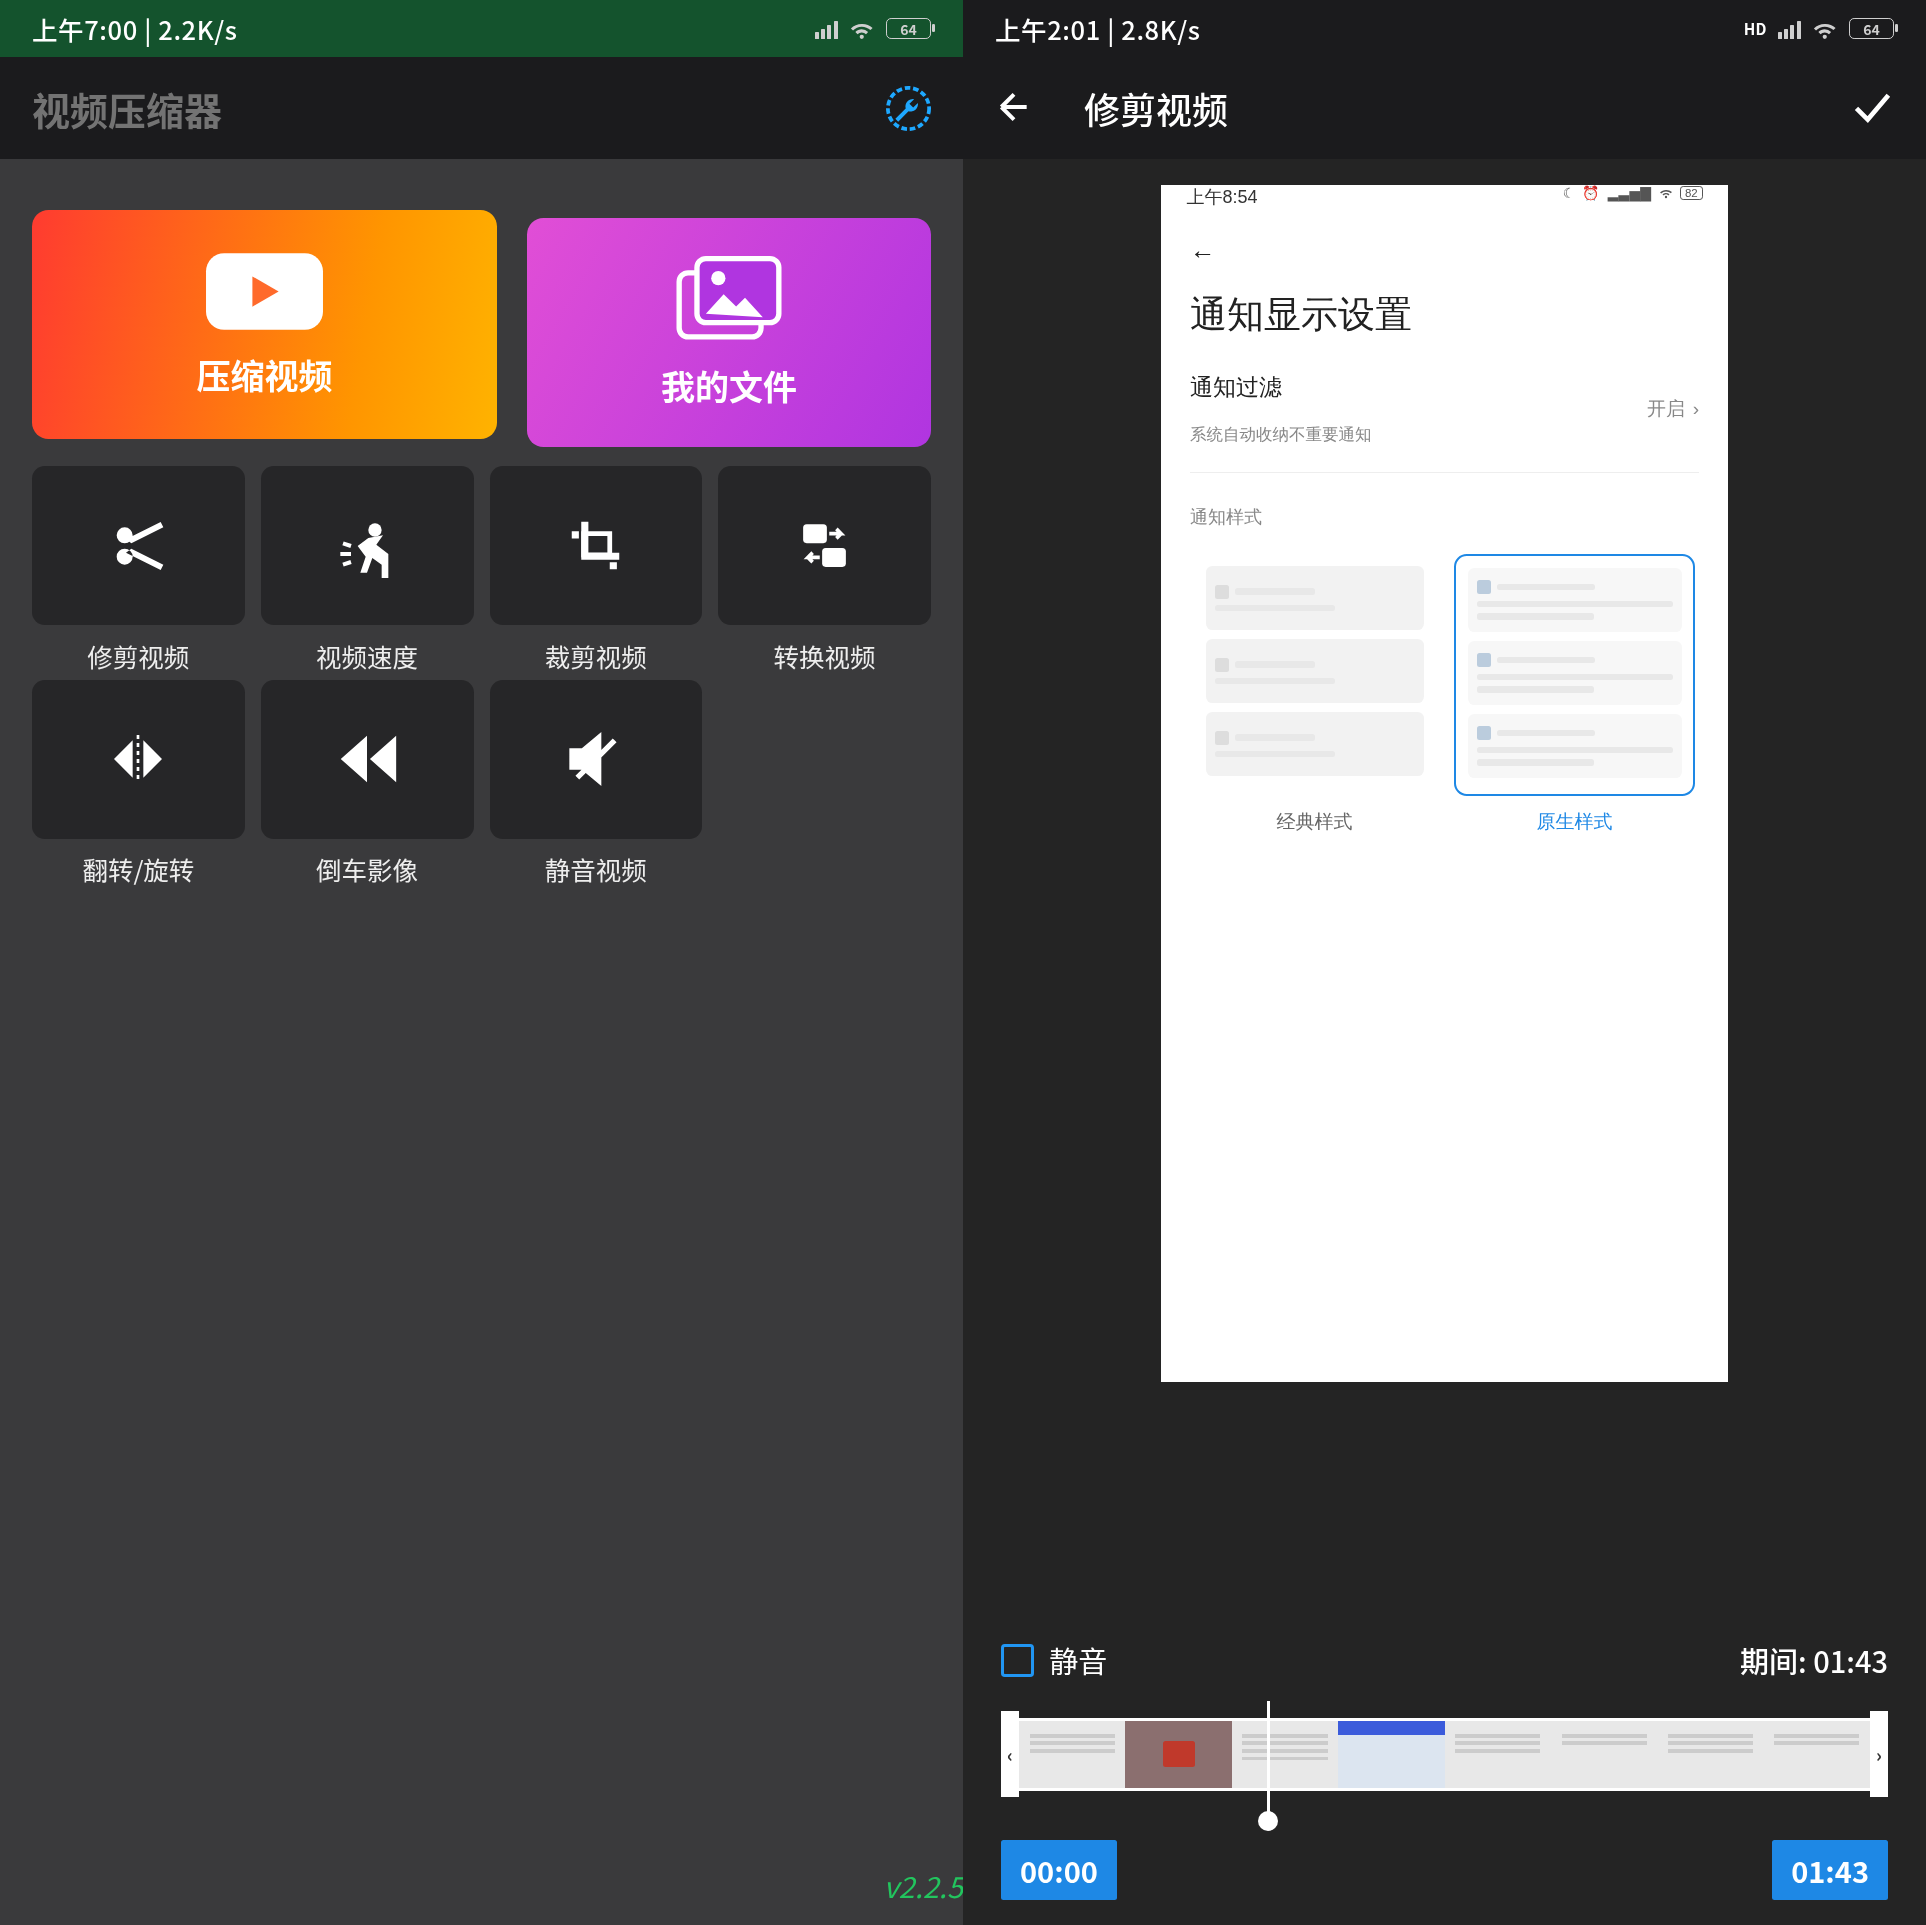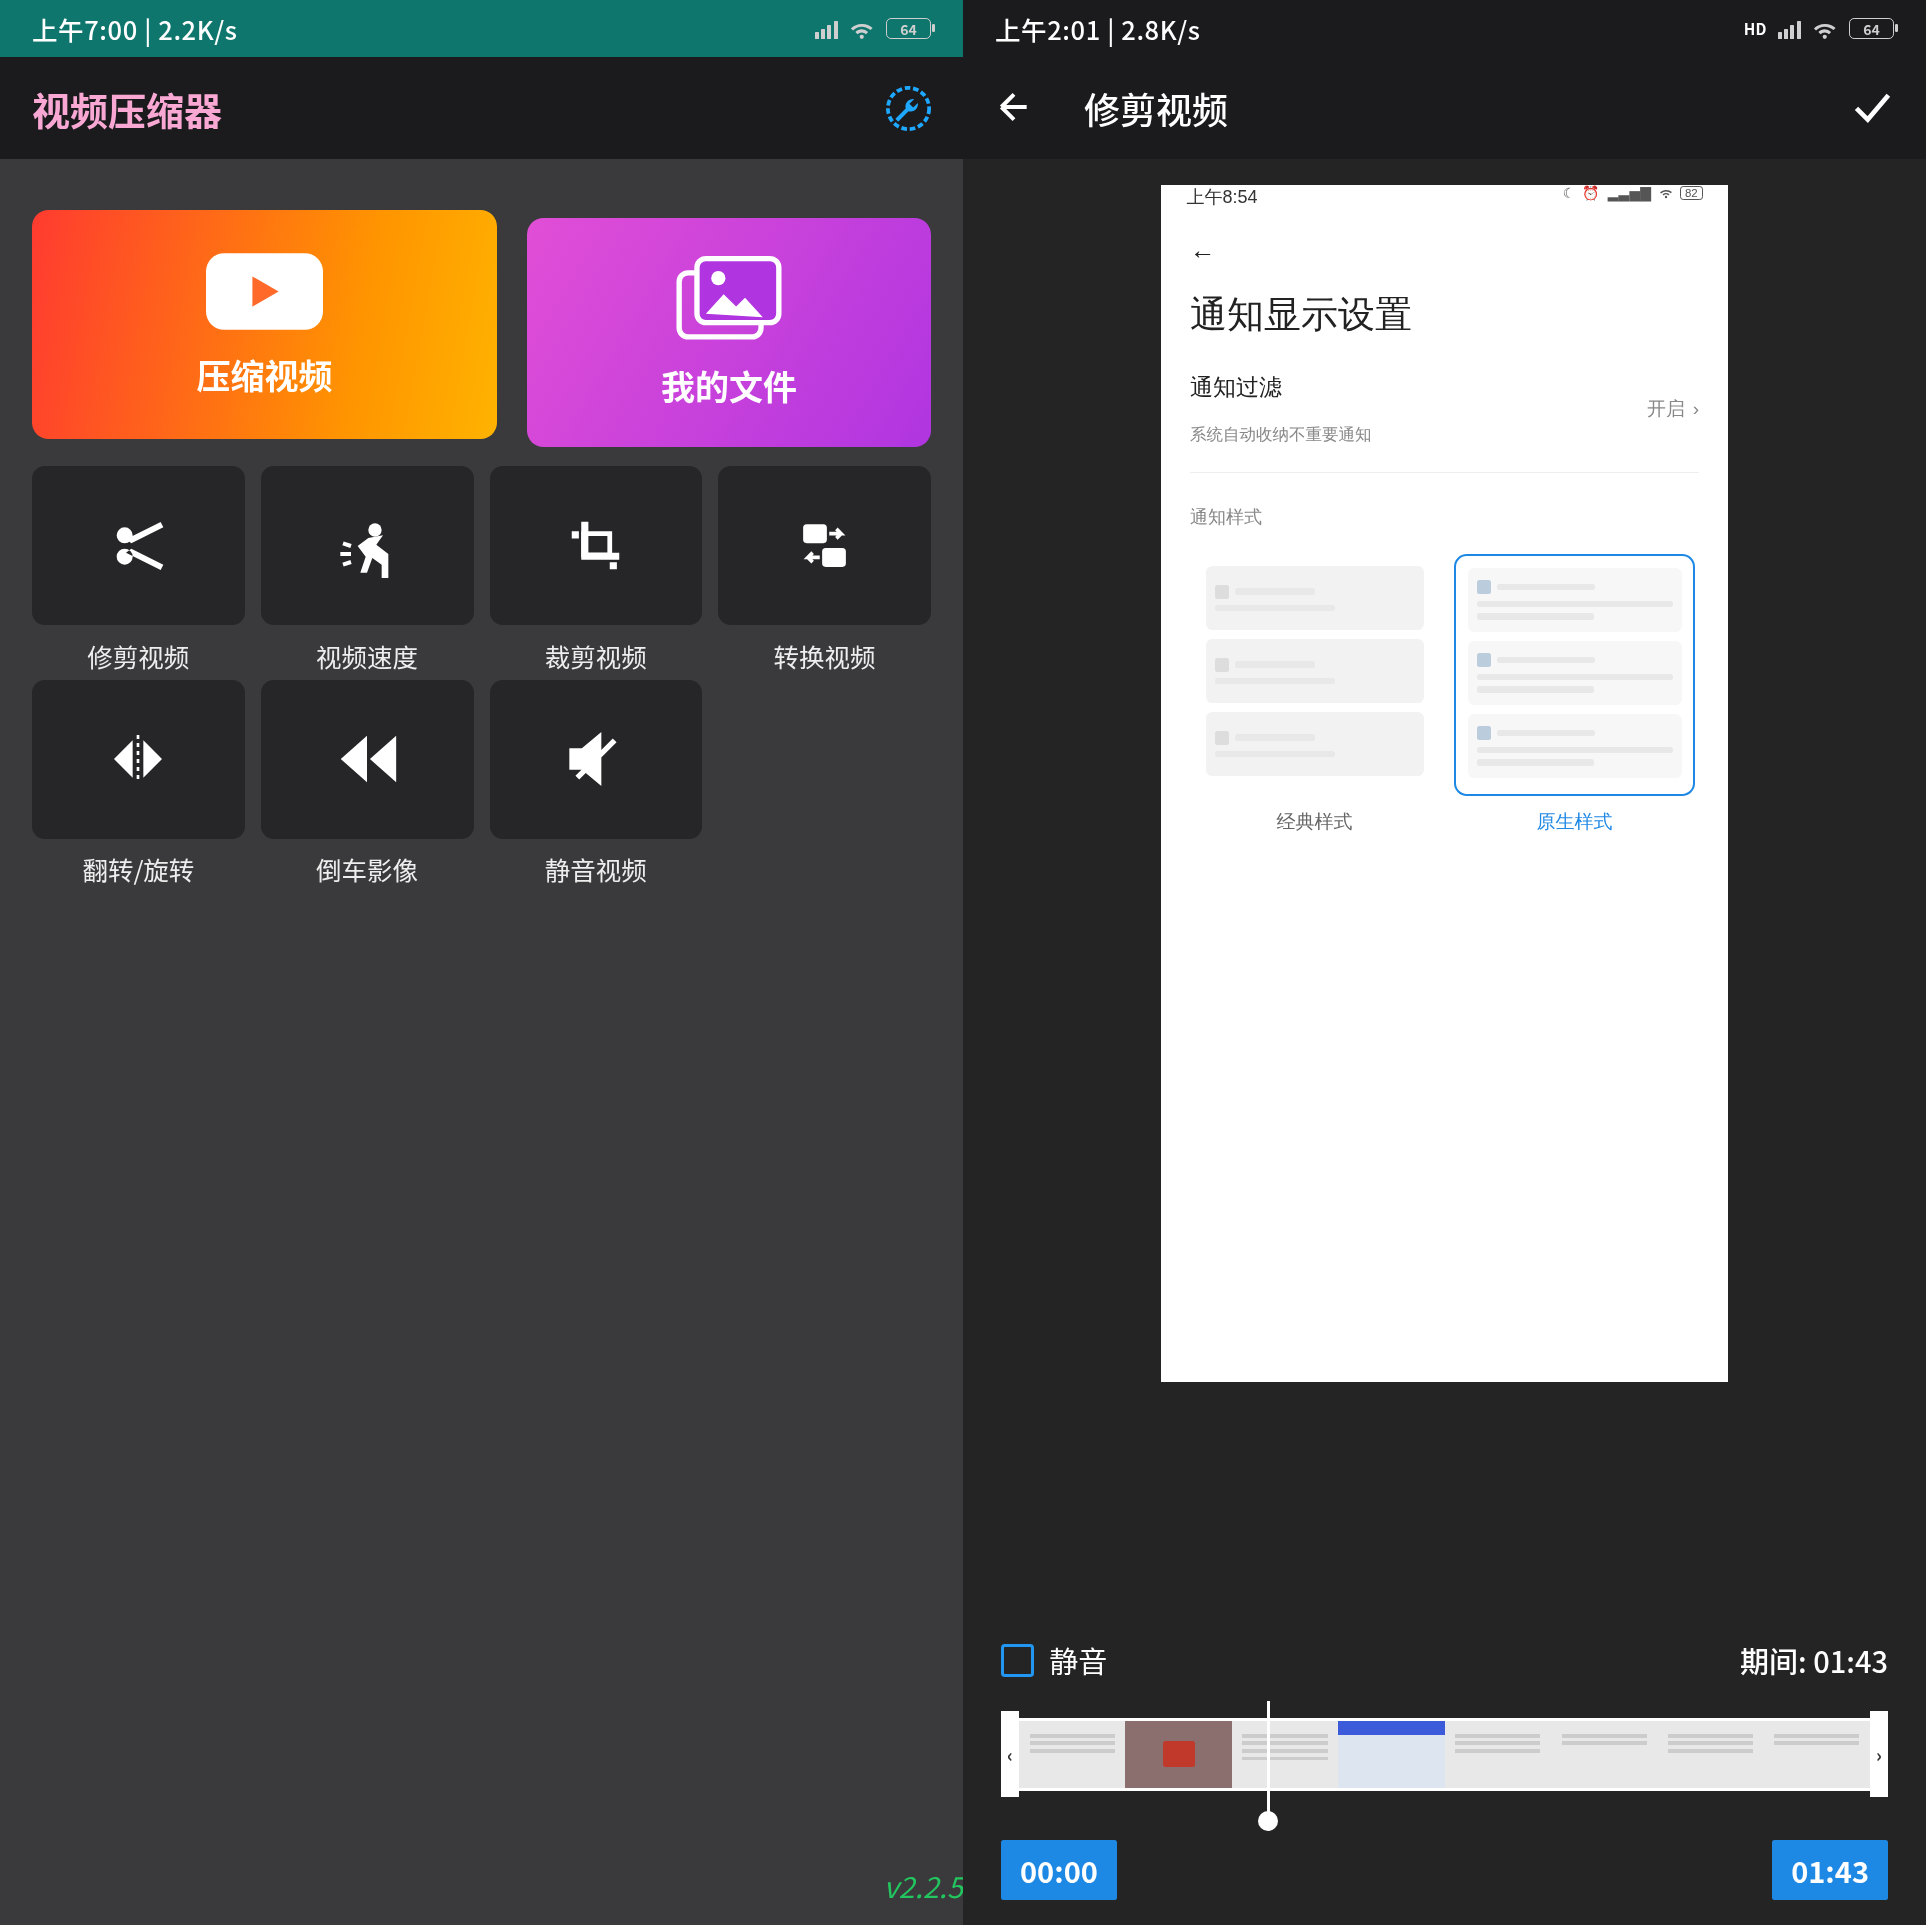--- a/index.html
+++ b/index.html
@@ -19,21 +19,21 @@
   }
   .phone-right { background: #242424; }
 
   
   .status-bar {
     height: 57px;
     display: flex;
     align-items: center;
     justify-content: space-between;
     padding: 0 32px;
-    background: #0f766e;
+    background: #14532d;
     color: #fff;
     font-size: 25.5px;
   }
   .status-left { font-weight: 500; letter-spacing: 0.6px; }
   .status-right { display: flex; align-items: center; gap: 11.5px; }
   .hd-icon { font-size: 15.3px; font-weight: 700; line-height: 1; }
   .signal-icon { display: flex; align-items: flex-end; gap: 2.5px; height: 20.4px; }
   .signal-icon span { width: 3.8px; background: #cfcfcf; border-radius: 0.6px; }
   .signal-icon span:nth-child(1){height:6.4px}
   .signal-icon span:nth-child(2){height:10.2px}
@@ -54,21 +54,21 @@
 
   
   .appbar {
     height: 102px;
     background: #1b1b1d;
     display: flex;
     align-items: center;
     justify-content: space-between;
     padding: 0 32px;
   }
-  .appbar-title { color: #f9a8d4; font-size: 38px; font-weight: 700; }
+  .appbar-title { color: #737373; font-size: 38px; font-weight: 700; }
   .wrench-icon { width: 45px; height: 45px; }
 
   
   .main-grid { padding: 51px 32px 0; }
   .row-big { display: flex; gap: 30px; margin-bottom: 19px; text-align: right; }
   .card-big {
     flex: 1;
     height: 229px;
     border-radius: 16.5px;
     display: flex; flex-direction: column;

